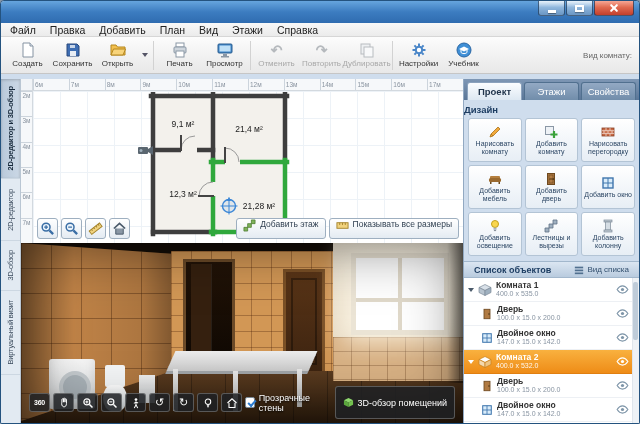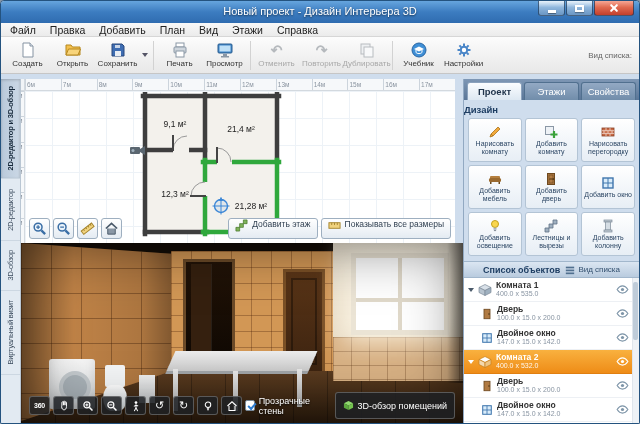--- a/index.html
+++ b/index.html
@@ -34,21 +34,21 @@
   .vp-label{font-size:8px;color:#666}
   .vp-select{width:80px;height:15px;border:1px solid #93a5b7;border-radius:2px;background:linear-gradient(#fff,#edf2f7);display:flex;align-items:center;justify-content:space-between;font-size:9px;color:#222;padding:0 4px}
 
   
   .sidetabs{position:absolute;left:0;top:78px;bottom:0;width:20px;background:#e2eaf2;border-right:1px solid #b9c6d3;display:flex;flex-direction:column;z-index:6}
   .vtab{display:flex;align-items:center;justify-content:center;border-bottom:1px solid #ccd7e2;color:#3c4c5e}
   .vtab span{writing-mode:vertical-rl;transform:rotate(180deg);font-size:7.5px;white-space:nowrap;letter-spacing:-.2px}
   .vtab.active{background:linear-gradient(90deg,#b9c9da,#cbd8e6);box-shadow:inset 0 1px 3px rgba(0,0,0,.2);color:#16283a;font-weight:bold}
 
   
-  .ed2{position:absolute;left:12px;top:78px;width:442px;height:164px;background:#fff}
+  .ed2{position:absolute;left:20px;top:78px;width:442px;height:164px;background:#fff}
   .corner{position:absolute;left:0;top:0;width:12px;height:12px;background:#f1f4f7;border-right:1px solid #d3d9df;border-bottom:1px solid #d3d9df;z-index:3}
   .rtop{position:absolute;left:12px;right:0;top:0;height:12px;background:#f6f8fa;border-bottom:1px solid #d3d9df;display:flex;z-index:2;overflow:hidden}
   .rtop span{flex:1;border-left:1px solid #ccd4dc;font-size:6.5px;color:#8a94a0;padding-left:1px;line-height:11px}
   .rleft{position:absolute;left:0;top:12px;bottom:0;width:12px;background:#f6f8fa;border-right:1px solid #d3d9df;display:flex;flex-direction:column;z-index:2;overflow:hidden}
   .rleft span{flex:1;border-top:1px solid #ccd4dc;font-size:6.5px;color:#8a94a0;display:flex;justify-content:center}
   .canv{position:absolute;left:12px;top:12px;right:0;bottom:0;background-color:#fff;background-image:linear-gradient(#edf2f7 1px,transparent 1px),linear-gradient(90deg,#edf2f7 1px,transparent 1px);background-size:27px 27px}
   .plansvg{position:absolute;left:92px;top:1px;width:200px;height:148px}
   .plansvg line{stroke:#3e3e3e;stroke-width:4.5;stroke-linecap:square}
   .plansvg line.green{stroke:#2fa83c}
   .plansvg .gap{fill:#f3f1ec}
@@ -86,31 +86,31 @@
   .leg{position:absolute;width:5px;background:linear-gradient(#e6e6e6,#b2b2b2)}
   .s-vig{position:absolute;inset:0;box-shadow:inset 0 0 60px rgba(0,0,0,.55);pointer-events:none}
   .bar3d{position:absolute;left:8px;right:8px;bottom:4px;display:flex;align-items:center;gap:3px;z-index:5}
   .db{min-width:21px;height:19px;padding:0 2px;border-radius:3px;background:rgba(30,33,37,.85);border:1px solid rgba(255,255,255,.25);display:flex;align-items:center;justify-content:center;color:#fff}
   .t360{font-size:7px;font-weight:bold;color:#fff;letter-spacing:-.3px}
   .rg{font-size:11px;color:#fff;line-height:1}
   .chkrow{margin-left:auto;display:flex;align-items:center;gap:4px}
   .chk{width:11px;height:11px;background:#fff;border:1px solid #7a8a98;border-radius:2px;position:relative}
   .chk::after{content:"";position:absolute;left:2px;top:2px;width:6px;height:3px;border-left:2px solid #2c7cd1;border-bottom:2px solid #2c7cd1;transform:rotate(-48deg)}
   .chklabel{font-size:9px;color:#fff;text-shadow:0 1px 2px #000}
-  .ovbtn{margin-left:6px;height:27px;display:flex;align-items:center;gap:4px;padding:0 7px;border-radius:3px;background:rgba(30,33,37,.85);border:1px solid rgba(255,255,255,.25);font-size:9px;color:#fff;white-space:nowrap}
+  .ovbtn{margin-left:6px;height:33px;display:flex;align-items:center;gap:4px;padding:0 7px;border-radius:3px;background:rgba(30,33,37,.85);border:1px solid rgba(255,255,255,.25);font-size:9px;color:#fff;white-space:nowrap}
 
   
   .rp{position:absolute;left:462px;top:78px;right:0;bottom:0;background:#cfdded;border-left:1px solid #92a9c2;display:flex;flex-direction:column}
   .rtabs{height:21px;background:linear-gradient(#7e97b5,#5a7697);display:flex;padding:3px 3px 0;gap:2px}
   .rtab{flex:1;display:flex;align-items:center;justify-content:center;font-size:9.5px;border-radius:3px 3px 0 0;border:1px solid #51708f;border-bottom:none;background:linear-gradient(#93a9c4,#718daa);color:#fff}
   .rtab.active{background:linear-gradient(#fbfdff,#dde8f2);color:#22364d;font-weight:bold;border-color:#8ba2bd}
   .dhead{font-size:9.5px;font-weight:bold;color:#1e3e63;padding:4px 0 2px}
   .dgrid{display:grid;grid-template-columns:1fr 1fr 1fr;gap:3px;padding:1px 4px 5px}
   .dbn{height:44px;background:linear-gradient(#ffffff,#e7eef5);border:1px solid #b3c4d5;border-radius:3px;display:flex;flex-direction:column;align-items:center;justify-content:center;gap:1px;font-size:7px;color:#2c4664;text-align:center;line-height:1.1;padding:1px 0}
-  .ohead{height:17px;background:linear-gradient(#dbe6f2,#b9cbde);border-top:1px solid #a2b7cc;border-bottom:1px solid #a2b7cc;display:flex;align-items:center;padding:0 19px;font-size:9px;font-weight:bold;color:#1e3e63}
+  .ohead{height:17px;background:linear-gradient(#dbe6f2,#b9cbde);border-top:1px solid #a2b7cc;border-bottom:1px solid #a2b7cc;display:flex;align-items:center;padding:0 10px;font-size:9px;font-weight:bold;color:#1e3e63}
   .vlist{margin-left:auto;display:flex;align-items:center;gap:3px;font-size:8px;font-weight:normal;color:#33506f}
   .olist{flex:1;background:#fff;position:relative;overflow:hidden}
   .orow{height:24px;display:flex;align-items:center;gap:4px;padding:0 10px 0 4px;border-bottom:1px solid #edf0f4}
   .orow.child{padding-left:17px}
   .otext{display:flex;flex-direction:column;justify-content:flex-start}
   .oname{font-size:8.5px;font-weight:bold;color:#333;line-height:1.15}
   .osize{font-size:7px;color:#8894a2;line-height:1.15}
   .oeye{margin-left:auto;color:#7e95a8;display:flex}
   .exp{width:0;height:0;border-left:3px solid transparent;border-right:3px solid transparent;border-top:4px solid #4a5a6a;flex:none}
   .orow.sel{background:linear-gradient(#f9b13f,#ee8c17);border-bottom-color:#e07f10}
@@ -120,21 +120,20 @@
   .orow.sel .exp{border-top-color:#fff}
   .oscroll{position:absolute;right:0;top:0;bottom:0;width:7px;background:#eef2f6;border-left:1px solid #dfe5ec}
   .othumb{position:absolute;right:1px;top:4px;width:5px;height:58px;background:#bfccd9;border-radius:2px}
 </style>
 </head>
 <body>
 
 <div class="window">
 
   <div class="titlebar">
-    <div class="title">Новый проект - Дизайн Интерьера 3D</div>
     <div class="wcs">
       <div class="wc">
           <span class="g-min"></span>
         </div>
       <div class="wc">
           <span class="g-max"></span>
         </div>
       <div class="wc wc-close">
           <span class="g-close"></span>
         </div>
@@ -154,32 +153,32 @@
   <div class="toolbar">
     <div class="tb">
       <svg width="16" height="16" viewBox="0 0 16 16">
           <path d="M3 1h7l3 3v11H3z" fill="#fff" stroke="#8593a2"></path>
           <path d="M10 1v3h3" fill="#e3e9f0" stroke="#8593a2"></path>
         </svg>
       <span>Создать</span>
     </div>
     <div class="tb">
       <svg width="16" height="16" viewBox="0 0 16 16">
-          <path d="M1 3h5l1.5 2H15v8H1z" fill="#f3c04f" stroke="#b5871f"></path>
-          <path d="M1 13l2.5-6h12L13 13z" fill="#f8d47a" stroke="#b5871f"></path>
-        </svg>
-      <span>Открыть</span>
-    </div>
-    <div class="tb">
-      <svg width="16" height="16" viewBox="0 0 16 16">
           <path d="M2 2h10l2 2v10H2z" fill="#3e6db2" stroke="#28497c"></path>
           <rect x="5" y="9" width="6" height="5" fill="#e8edf4"></rect>
           <rect x="5" y="3" width="5" height="3" fill="#c9d6e8"></rect>
         </svg>
       <span>Сохранить</span>
+    </div>
+    <div class="tb">
+      <svg width="16" height="16" viewBox="0 0 16 16">
+          <path d="M1 3h5l1.5 2H15v8H1z" fill="#f3c04f" stroke="#b5871f"></path>
+          <path d="M1 13l2.5-6h12L13 13z" fill="#f8d47a" stroke="#b5871f"></path>
+        </svg>
+      <span>Открыть</span>
     </div>
     <div class="tarrow">
         <span class="tri"></span>
       </div>
     <div class="tsep"></div>
     <div class="tb">
       <svg width="16" height="16" viewBox="0 0 16 16">
           <rect x="4" y="1" width="8" height="4" fill="#fff" stroke="#8a97a5"></rect>
           <rect x="2" y="5" width="12" height="6" rx="1" fill="#cfd6dd" stroke="#8a97a5"></rect>
           <rect x="4" y="9" width="8" height="6" fill="#fff" stroke="#8a97a5"></rect>
@@ -207,37 +206,37 @@
     <div class="tb dis">
       <svg width="16" height="16" viewBox="0 0 16 16">
           <rect x="2" y="2" width="9" height="10" fill="#eef0f2" stroke="#b8bcc0"></rect>
           <rect x="5" y="5" width="9" height="10" fill="#f8f9fa" stroke="#b8bcc0"></rect>
         </svg>
       <span>Дублировать</span>
     </div>
     <div class="tsep"></div>
     <div class="tb">
       <svg width="16" height="16" viewBox="0 0 16 16">
-          <circle cx="8" cy="8" r="7" fill="#3f8fd6" stroke="#2a66a3"></circle>
-          <polygon points="8,4.5 13,7 8,9.5 3,7" fill="#fff"></polygon>
-          <path d="M11 7.8v2.3c0 .8-1.3 1.5-3 1.5s-3-.7-3-1.5V7.8" fill="none" stroke="#fff"></path>
-        </svg>
-      <span>Учебник</span>
-    </div>
-    <div class="tb">
-      <svg width="16" height="16" viewBox="0 0 16 16">
           <g stroke="#4a86c8" stroke-width="2" fill="none">
             <circle cx="8" cy="8" r="3.2" fill="#fff"></circle>
             <path d="M8 1.5V4M8 12v2.5M1.5 8H4M12 8h2.5M3.4 3.4l1.8 1.8M10.8 10.8l1.8 1.8M12.6 3.4l-1.8 1.8M5.2 10.8l-1.8 1.8"></path>
           </g>
         </svg>
       <span>Настройки</span>
     </div>
+    <div class="tb">
+      <svg width="16" height="16" viewBox="0 0 16 16">
+          <circle cx="8" cy="8" r="7" fill="#3f8fd6" stroke="#2a66a3"></circle>
+          <polygon points="8,4.5 13,7 8,9.5 3,7" fill="#fff"></polygon>
+          <path d="M11 7.8v2.3c0 .8-1.3 1.5-3 1.5s-3-.7-3-1.5V7.8" fill="none" stroke="#fff"></path>
+        </svg>
+      <span>Учебник</span>
+    </div>
     <div class="tb-right">
-      <span class="vp-label">Вид списка:</span>
+      <span class="vp-label">Вид комнату:</span>
     </div>
   </div>
 
   <div class="sidetabs">
     <div class="vtab active" style="height:100px">
         <span>2D-редактор и 3D-обзор</span>
       </div>
     <div class="vtab" style="height:62px">
         <span>2D-редактор</span>
       </div>

